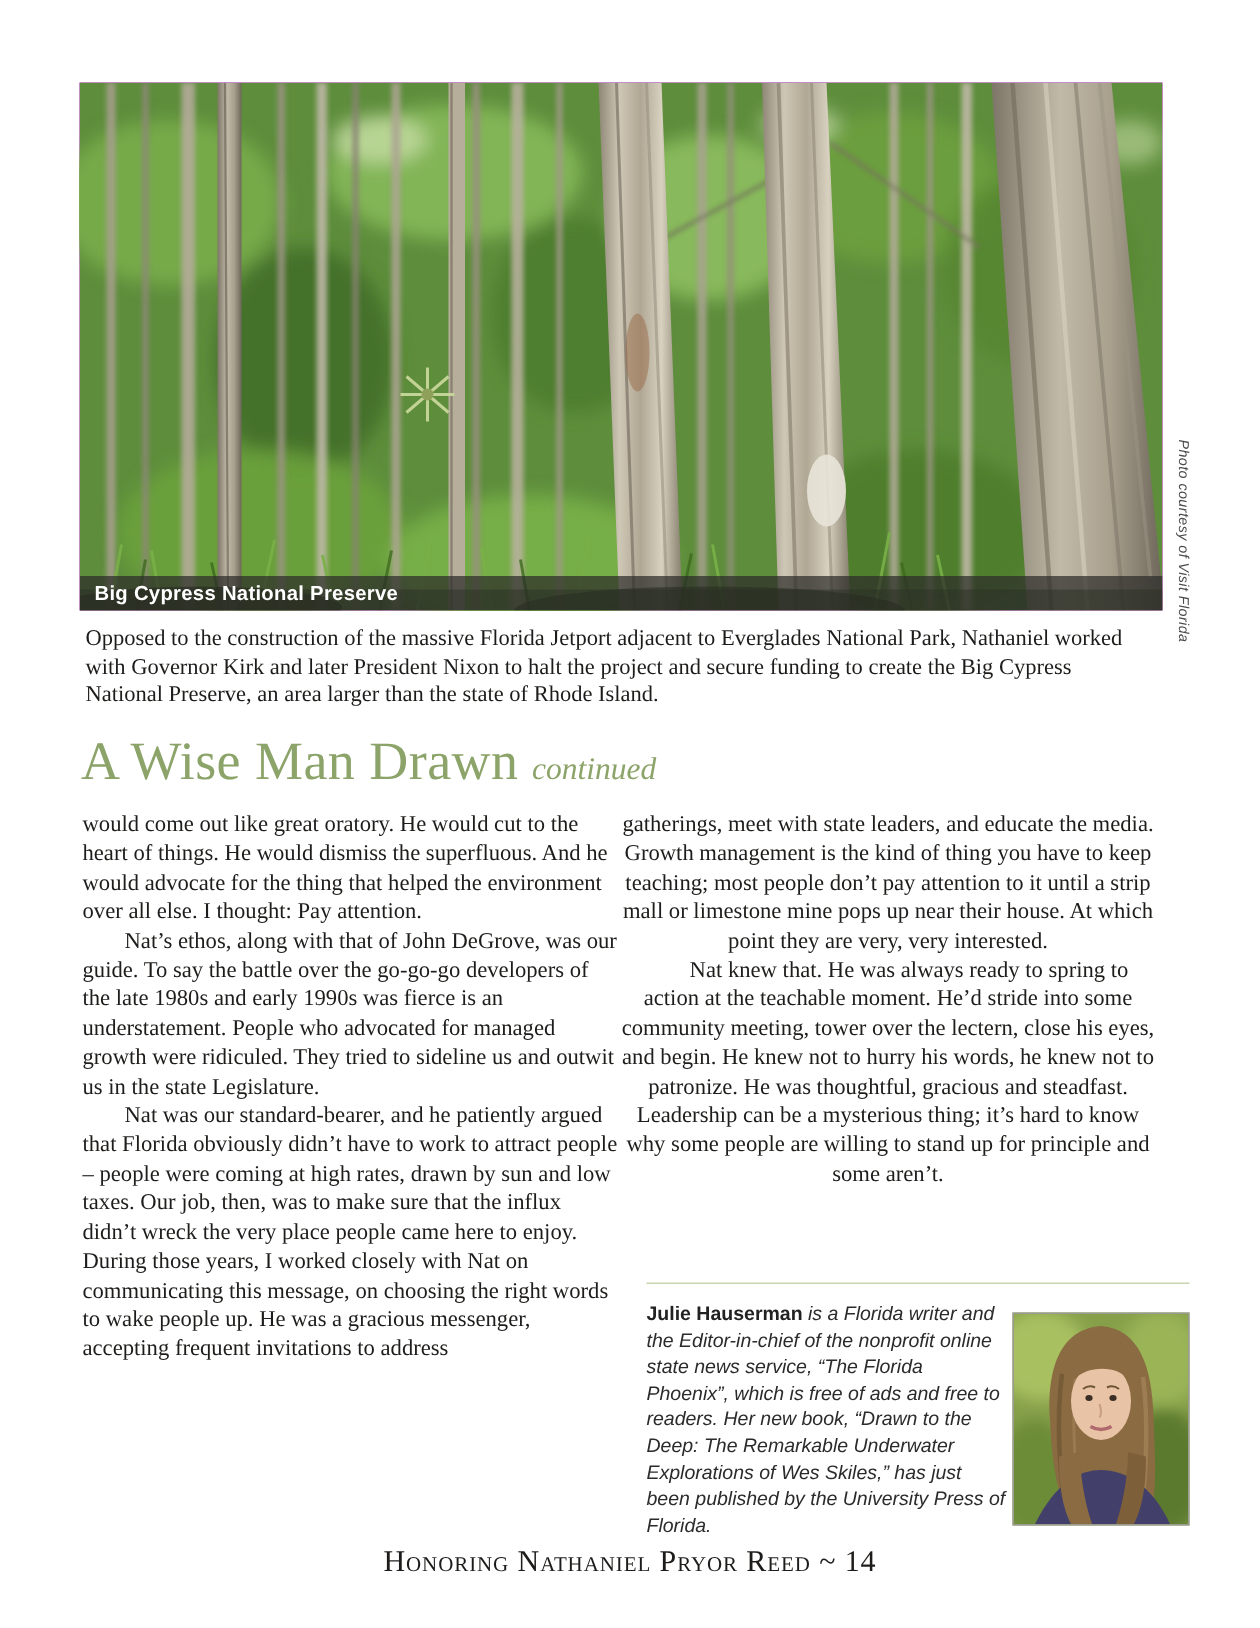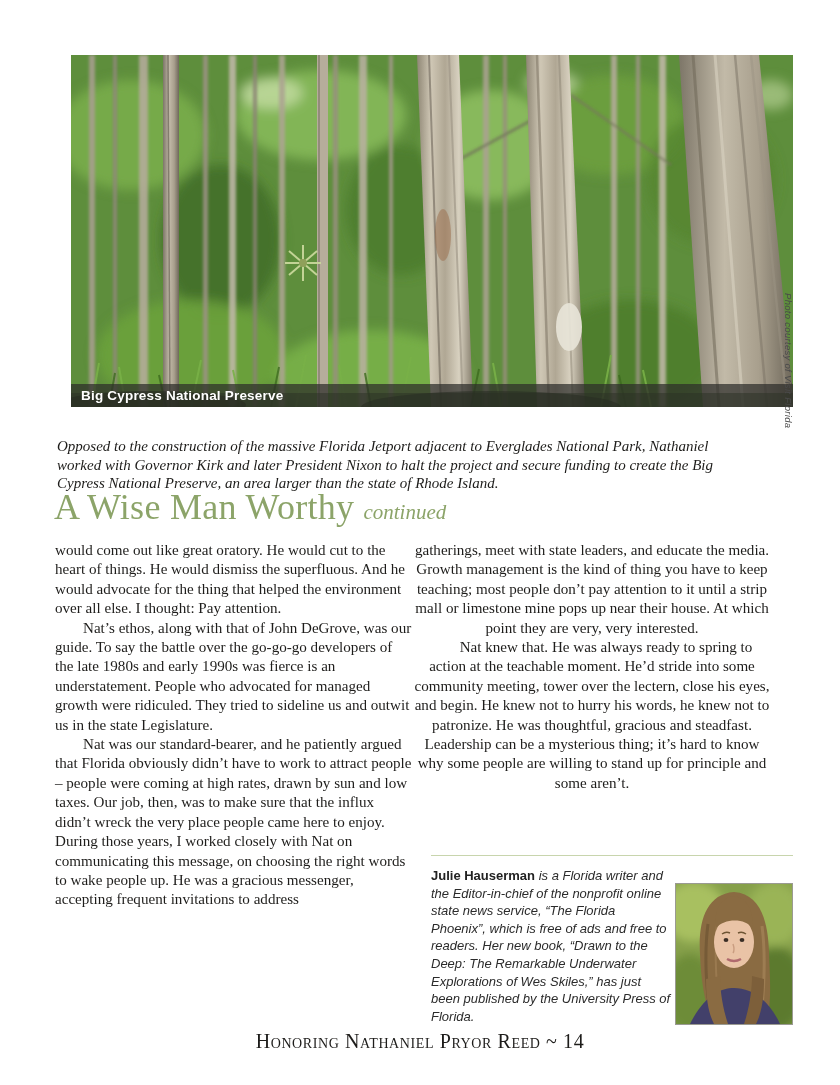--- a/index.html
+++ b/index.html
@@ -4,42 +4,42 @@
 <style>
   * { margin:0; padding:0; box-sizing:border-box; }
   html,body { background:#ffffff; }
   body {
     width:840px; height:1085px; position:relative; overflow:hidden;
     font-family:"Liberation Serif", serif; color:#1e1d1b;
   }
 
   
   .photo-wrap {
-    position:absolute; left:71px; top:55px; width:722px; height:352px;
+    position:absolute; left:53px; top:55px; width:722px; height:352px;
     overflow:hidden; background:#a21caf;
   }
   .photo-wrap svg { display:block; width:100%; height:100%; }
   .photo-overlay-bar {
     position:absolute; left:0; right:0; bottom:0; height:23px;
     background:rgba(45,45,42,0.72);
     color:#ffffff; font-family:"Liberation Sans", sans-serif;
     font-weight:bold; font-size:13.5px; line-height:23px; padding-left:10px;
     letter-spacing:0.2px;
   }
   .photo-credit {
     position:absolute; left:783px; top:293px;
     writing-mode:vertical-rl;
     font-family:"Liberation Sans", sans-serif; font-style:italic;
     font-size:9.5px; color:#4a4a4a; letter-spacing:0.3px;
   }
 
   
   .photo-caption {
     position:absolute; left:57px; top:417px; width:692px;
-    font-style:italic; font-size:15px; line-height:18.6px; color:#1d1c1a;margin-top:20px;
+    font-size:15px; line-height:18.6px; color:#1d1c1a;
   }
 
   
   .headline { position:absolute; left:54px; top:486px; white-space:nowrap; }
   .headline .title { font-size:36px; color:#8CA469; letter-spacing:0.3px; }
   .headline .suffix { font-size:21px; font-style:italic; color:#8CA469; margin-left:9px;text-align:center; }
 
   
   .columns {
     position:absolute; left:55px; top:541px; width:736px;
@@ -48,21 +48,21 @@
   .col { font-size:15.1px; line-height:19.4px; color:#1e1d1b; }
   .col-left  { width:357px; }
   .col-right { width:360px;text-align:center; }
   .col p { margin:0; }
   .col p + p { text-indent:28px; }
 
   
   .bio {
     position:absolute; left:431px; top:855px; width:362px;
     border-top:1px solid #c8d5ad; padding-top:11px;
-    display:flex; align-items:flex-end;
+    display:flex; align-items:center;
   }
   .bio-text {
     width:240px;
     font-family:"Liberation Sans", sans-serif; font-style:italic;
     font-size:13px; line-height:17.6px; color:#2b2b2b;
   }
   .bio-text .bio-name { font-style:normal; font-weight:bold; color:#222; }
   .bio-photo {
     margin-left:auto; width:118px; height:142px;
     border:1px solid #9a9a92; overflow:hidden; background:#86a04a;
@@ -206,21 +206,21 @@
 
 <div class="photo-credit">
   <span>Photo courtesy of Visit Florida</span>
 </div>
 
 <div class="photo-caption">
   <span>Opposed to the construction of the massive Florida Jetport adjacent to Everglades National Park, Nathaniel worked with Governor Kirk and later President Nixon to halt the project and secure funding to create the Big Cypress National Preserve, an area larger than the state of Rhode Island.</span>
 </div>
 
 <div class="headline">
-  <span class="title">A Wise Man Worthy</span><span class="suffix">continued</span>
+  <span class="title">A Wise Man Drawn</span><span class="suffix">continued</span>
 </div>
 
 <div class="columns">
   <div class="col col-left">
     <p>would come out like great oratory. He would cut to the heart of things. He would dismiss the superfluous. And he would advocate for the thing that helped the environment over all else. I thought: Pay attention.</p>
     <p>Nat’s ethos, along with that of John DeGrove, was our guide. To say the battle over the go-go-go developers of the late 1980s and early 1990s was fierce is an understatement. People who advocated for managed growth were ridiculed. They tried to sideline us and outwit us in the state Legislature.</p>
     <p>Nat was our standard-bearer, and he patiently argued that Florida obviously didn’t have to work to attract people – people were coming at high rates, drawn by sun and low taxes. Our job, then, was to make sure that the influx didn’t wreck the very place people came here to enjoy. During those years, I worked closely with Nat on communicating this message, on choosing the right words to wake people up. He was a gracious messenger, accepting frequent invitations to address</p>
   </div>
   <div class="col col-right">
     <p>gatherings, meet with state leaders, and educate the media. Growth management is the kind of thing you have to keep teaching; most people don’t pay attention to it until a strip mall or limestone mine pops up near their house. At which point they are very, very interested.</p>

